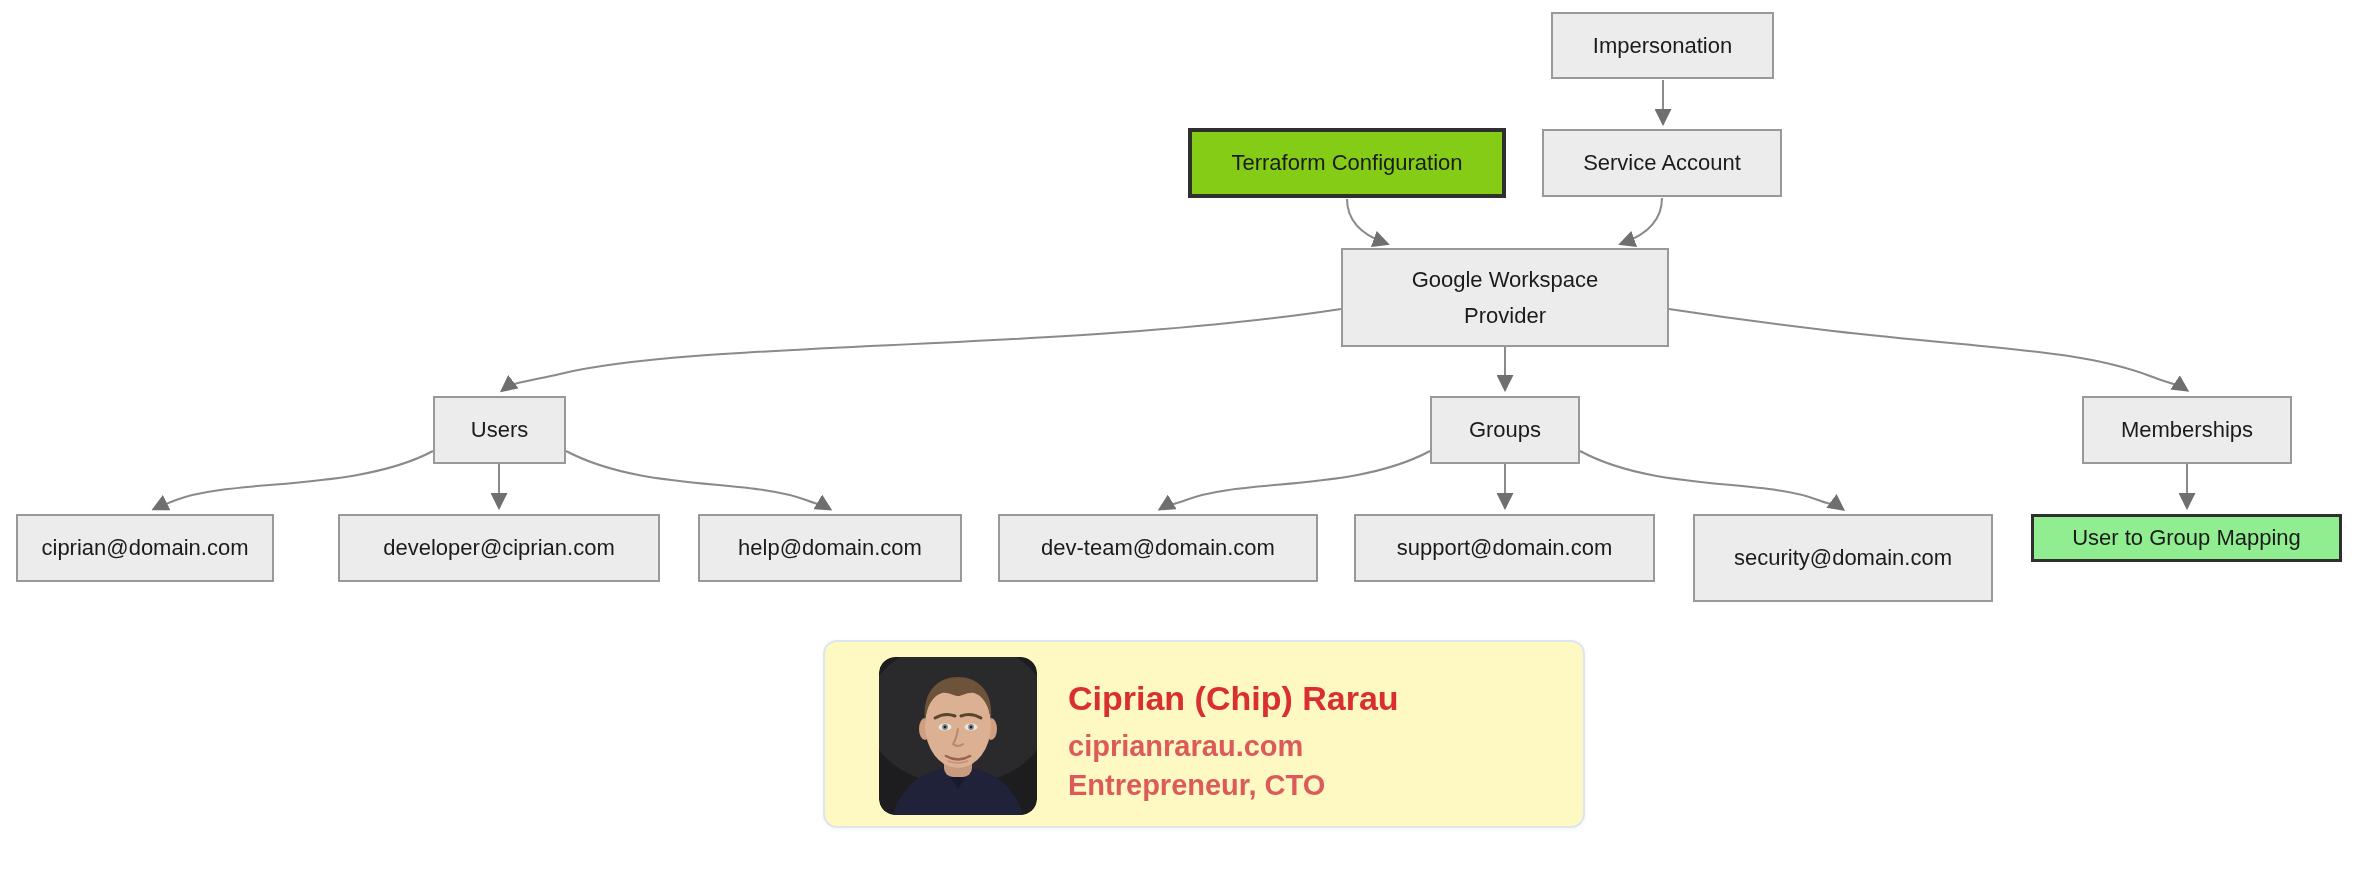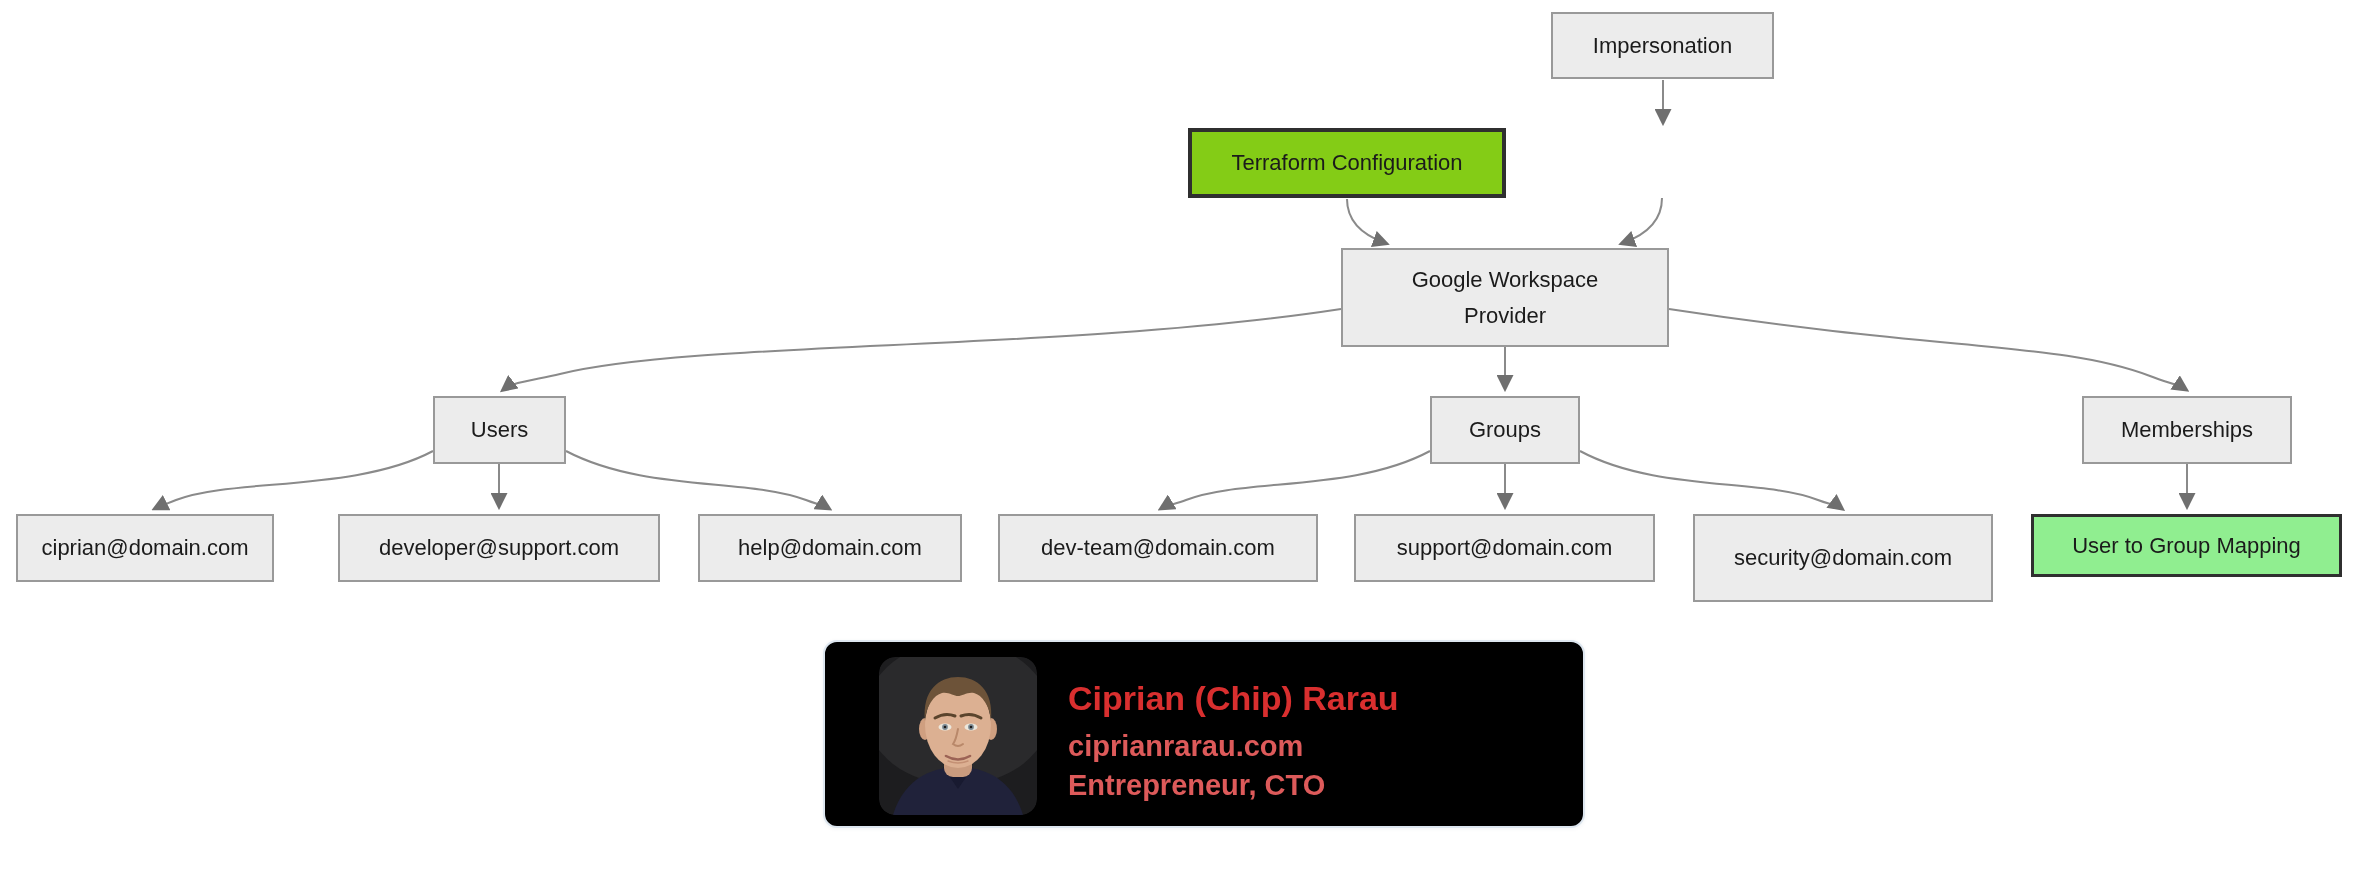--- a/index.html
+++ b/index.html
@@ -39,29 +39,29 @@
   #n-provider .lbl { max-width: 270px; }
   #n-users         { left: 433px;  top: 396px; width: 133px; height: 68px; }
   #n-groups        { left: 1430px; top: 396px; width: 150px; height: 68px; }
   #n-memberships   { left: 2082px; top: 396px; width: 210px; height: 68px; }
   #n-ciprian       { left: 16px;   top: 514px; width: 258px; height: 68px; }
   #n-developer     { left: 338px;  top: 514px; width: 322px; height: 68px; }
   #n-help          { left: 698px;  top: 514px; width: 264px; height: 68px; }
   #n-devteam       { left: 998px;  top: 514px; width: 320px; height: 68px; }
   #n-support       { left: 1354px; top: 514px; width: 301px; height: 68px; }
   #n-security      { left: 1693px; top: 514px; width: 300px; height: 88px; }
-  #n-mapping       { left: 2031px; top: 514px; width: 311px; height: 63px; }
+  #n-mapping       { left: 2031px; top: 514px; width: 311px; height: 48px; }
 
   
   #profile-card {
     position: absolute;
     left: 823px; top: 640px;
     width: 762px; height: 188px;
     box-sizing: border-box;
-    background: #000000;
+    background: #fef9c3;
     border: 2px solid #dde6ef;
     border-radius: 14px;
     box-shadow: 0 1px 4px rgba(30,60,90,0.06);
   }
   #profile-photo {
     position: absolute;
     left: 54px; top: 15px;
     width: 158px; height: 158px;
     border-radius: 16px;
     display: block;
@@ -98,37 +98,40 @@
       <path d="M 2187 464 L 2187 505" marker-end="url(#arrow)"></path>
     </g>
   </svg>
 
   <div class="node" id="n-impersonation">
     <span class="lbl">Impersonation</span>
   </div>
   <div class="node pink" id="n-terraform">
     <span class="lbl">Terraform Configuration</span>
   </div>
+  <div class="node" id="n-service">
+    <span class="lbl">Service Account</span>
+  </div>
   <div class="node" id="n-provider">
     <span class="lbl">Google Workspace Provider</span>
   </div>
   <div class="node" id="n-users">
     <span class="lbl">Users</span>
   </div>
   <div class="node" id="n-groups">
     <span class="lbl">Groups</span>
   </div>
   <div class="node" id="n-memberships">
     <span class="lbl">Memberships</span>
   </div>
   <div class="node" id="n-ciprian">
     <span class="lbl">ciprian@domain.com</span>
   </div>
   <div class="node" id="n-developer">
-    <span class="lbl">developer@support.com</span>
+    <span class="lbl">developer@ciprian.com</span>
   </div>
   <div class="node" id="n-help">
     <span class="lbl">help@domain.com</span>
   </div>
   <div class="node" id="n-devteam">
     <span class="lbl">dev-team@domain.com</span>
   </div>
   <div class="node" id="n-support">
     <span class="lbl">support@domain.com</span>
   </div>

